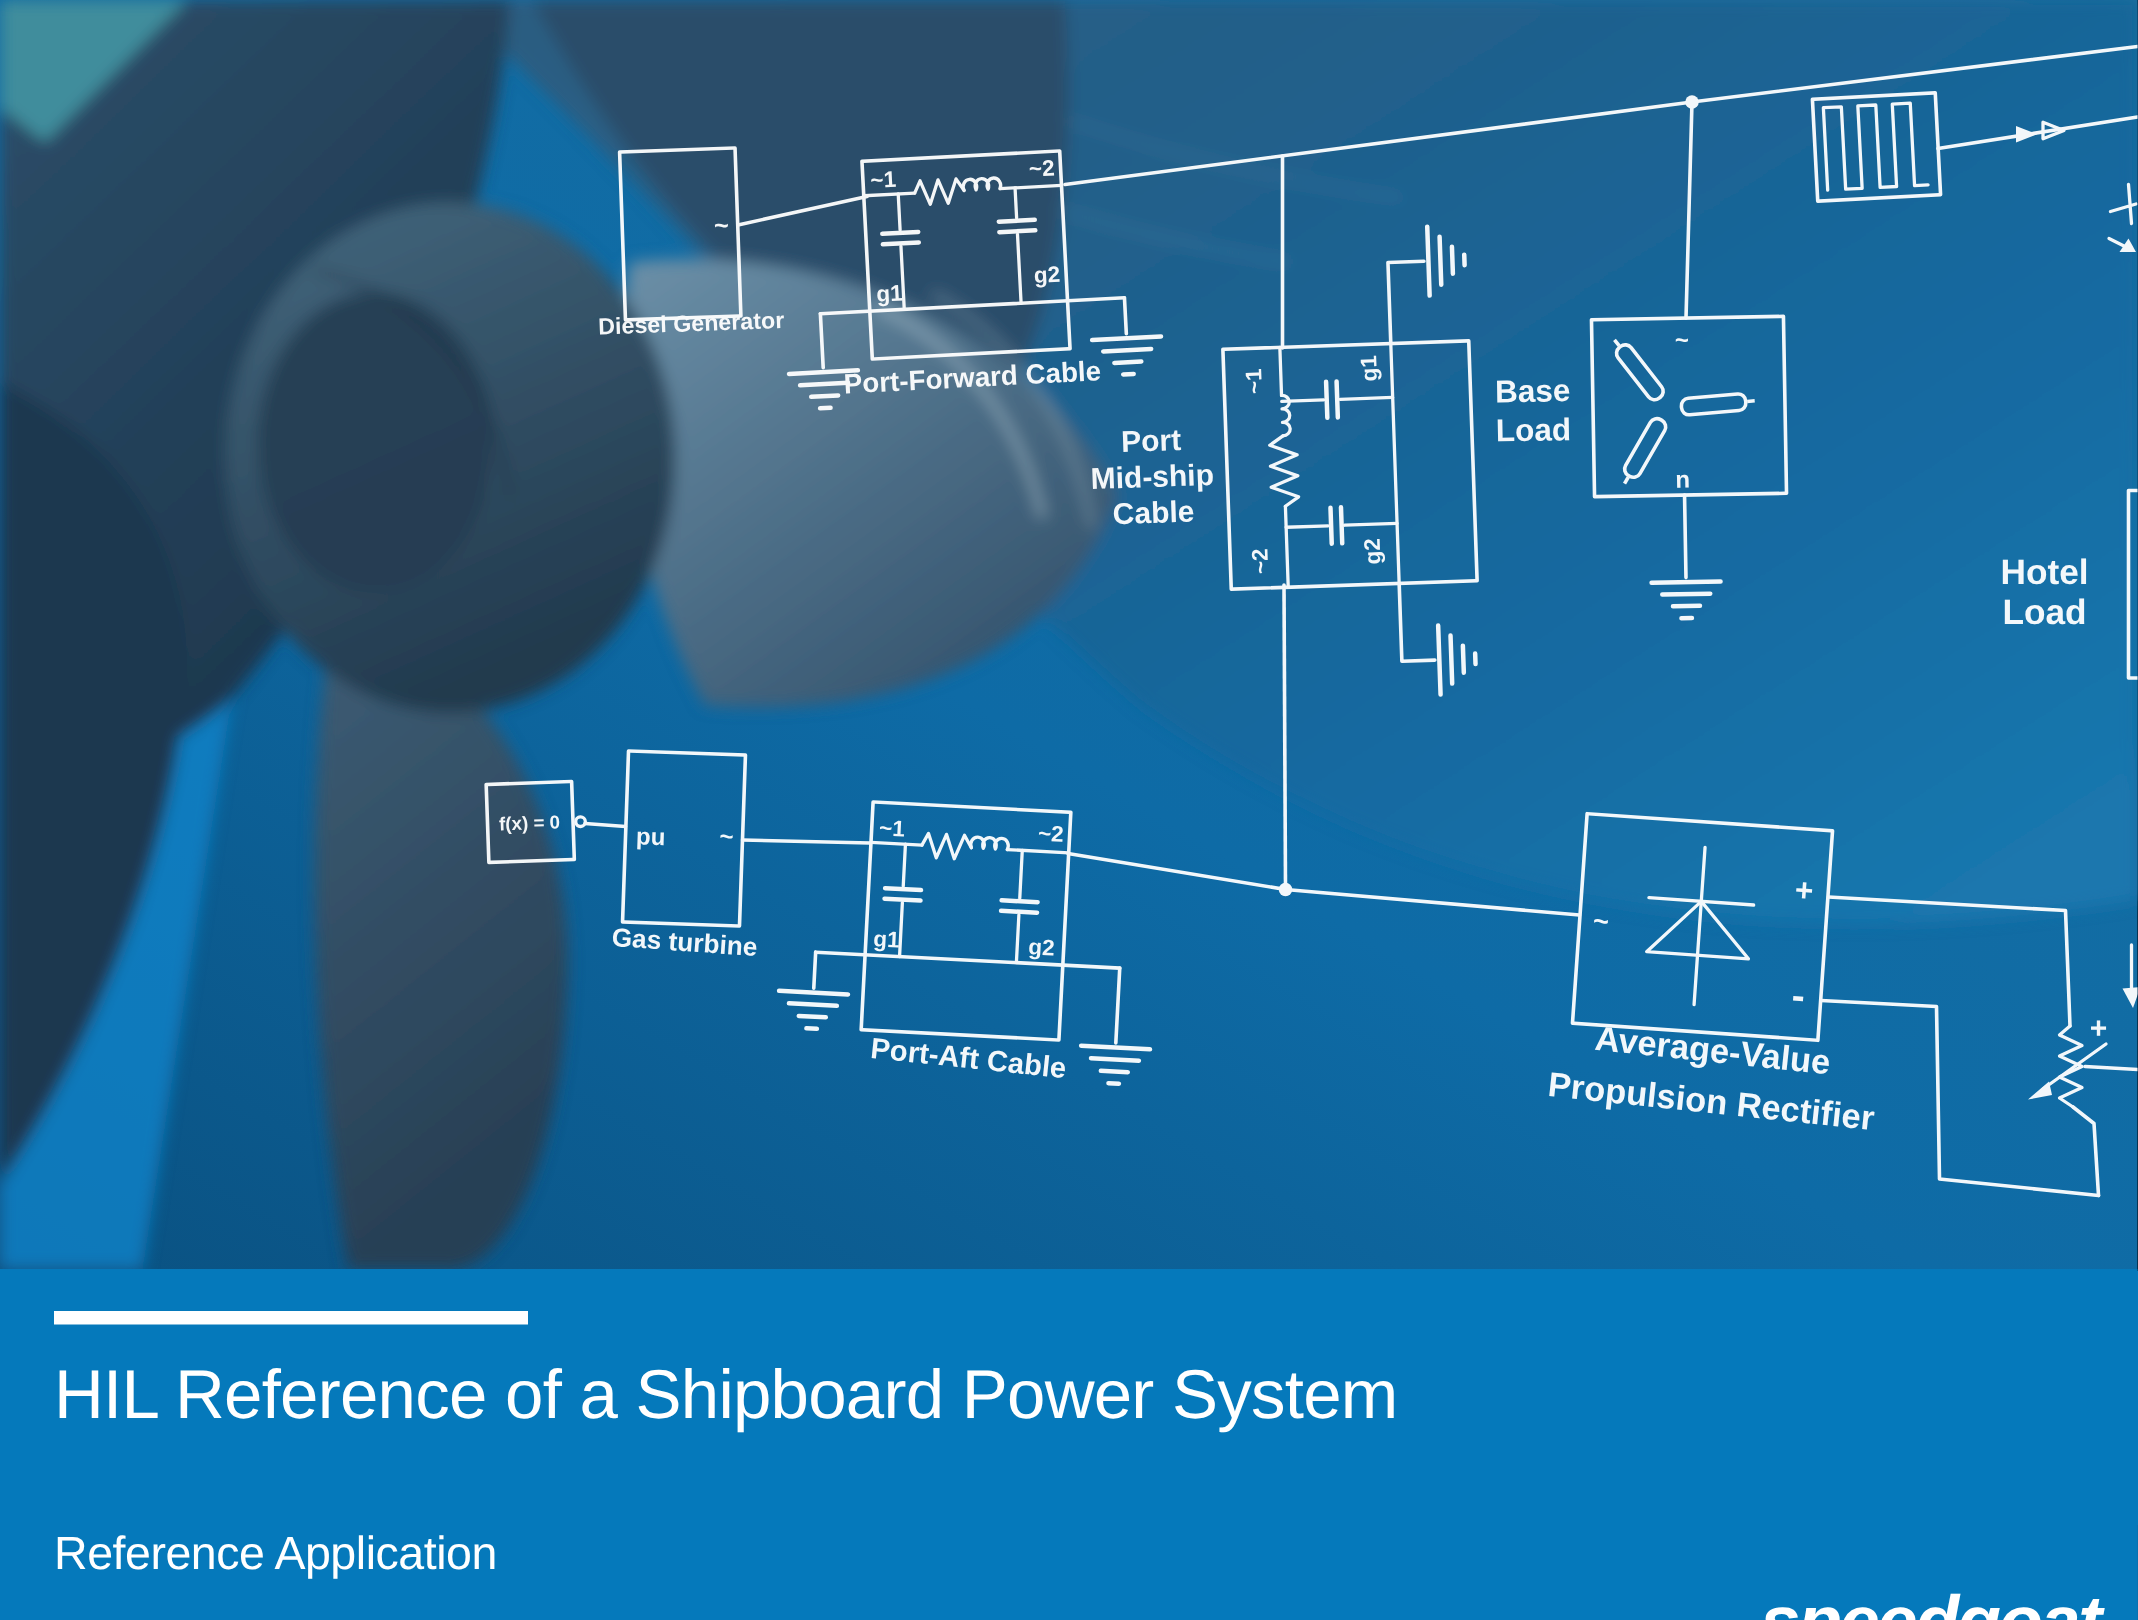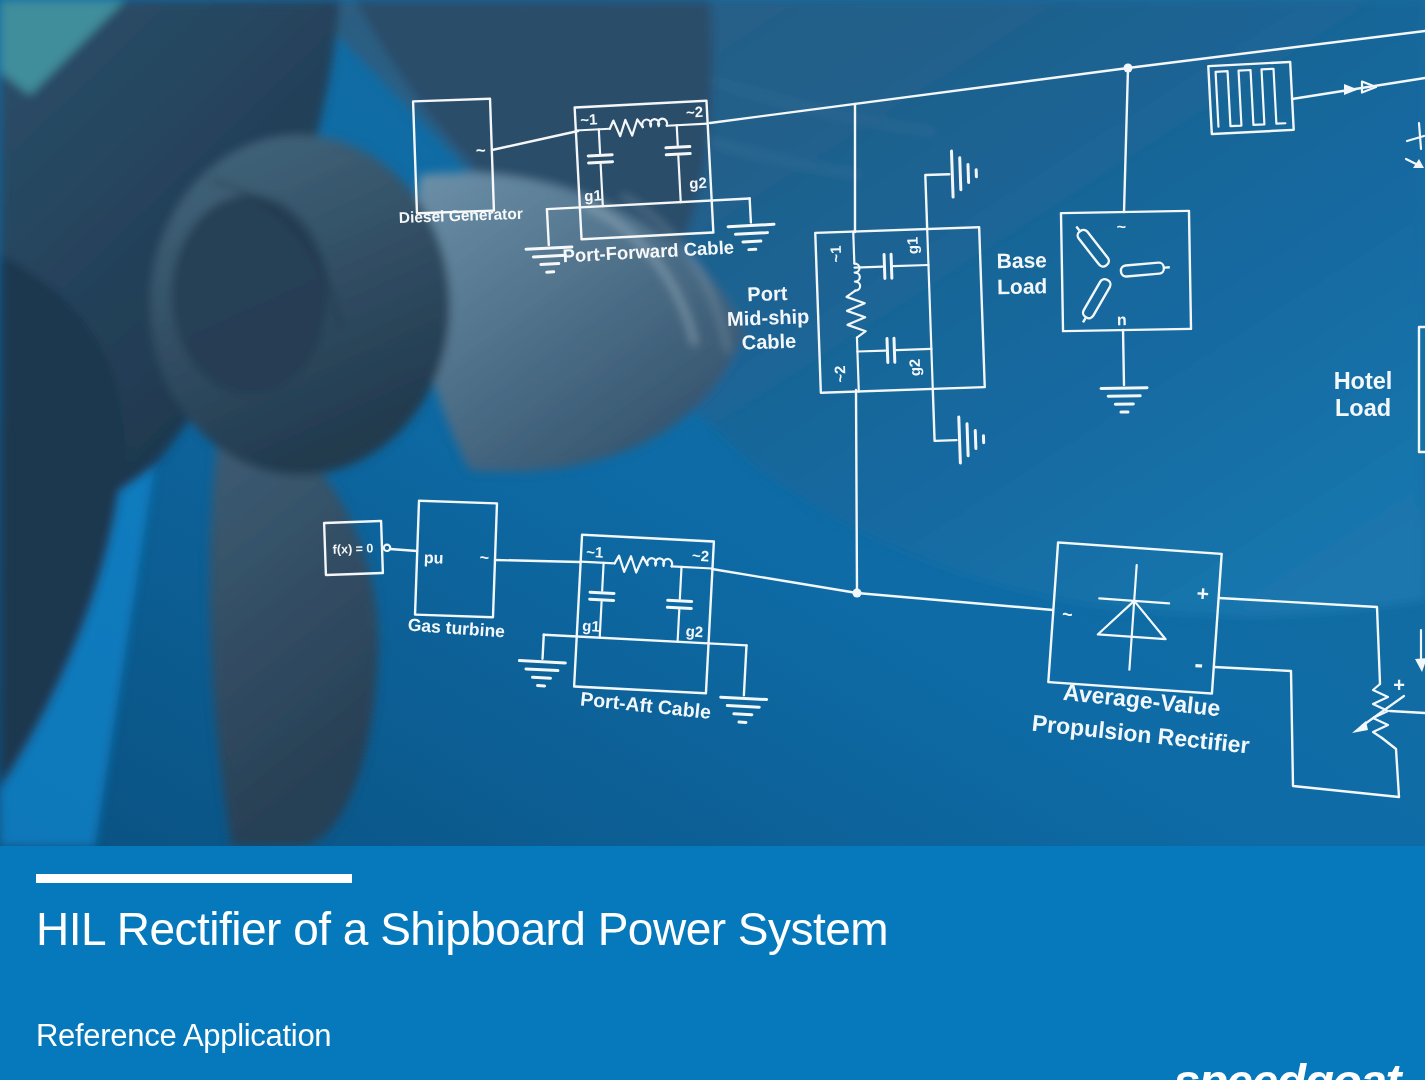--- a/index.html
+++ b/index.html
@@ -281,18 +281,18 @@
       <polygon points="1352,733 1366,721 1368,730" fill="#fff" stroke="none"></polygon>
       <path class="wire" d="M1382,738 L1396,749 L1399,797"></path>
       <path class="wire" d="M1390,711 L1425,713"></path>
       <path class="wire thin" d="M1421,630 V660"></path>
       <polygon points="1415,659 1427,658 1422,672" fill="#fff" stroke="none"></polygon>
     </g>
   </svg>
 
   <div class="banner" style="background:#0579bb;">
     <div class="rule"></div>
-    <div class="title">HIL Rectifier of a Shipboard Power System</div>
+    <div class="title">HIL Reference of a Shipboard Power System</div>
     <div class="subtitle">Reference Application</div>
     <div class="logo">speedgoat</div>
   </div>
 
 </div>
 
 </body></html>

